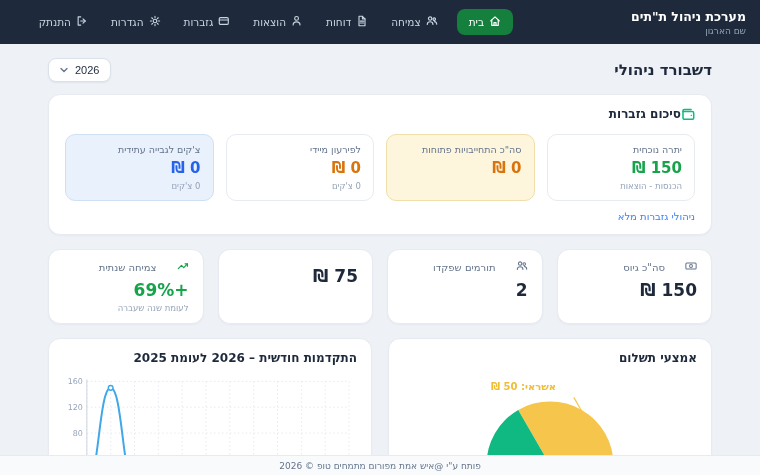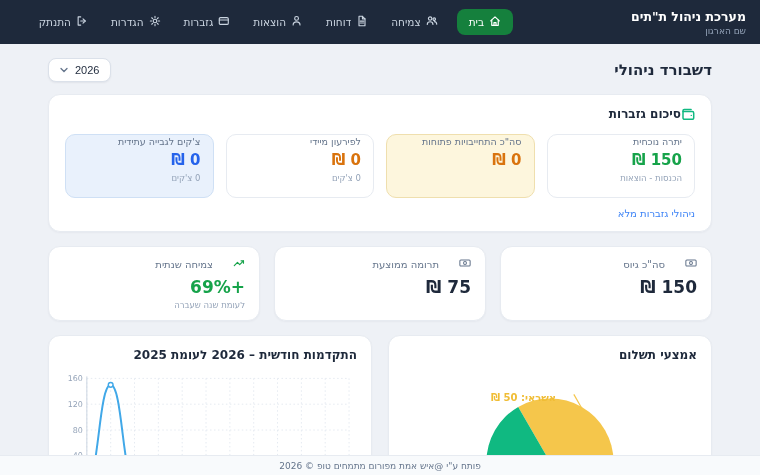--- a/index.html
+++ b/index.html
@@ -24,21 +24,21 @@
     padding:5px 11px;font-size:11px;color:#1e293b;box-shadow:0 1px 2px rgba(16,24,40,.06);cursor:pointer}
   .year-select svg{width:8px;height:8px;stroke:#64748b}
 
   .card{background:#fff;border:1px solid #e7ebf1;border-radius:12px;box-shadow:0 1px 2px rgba(16,24,40,.04)}
 
   
   .treasury{padding:12px 16px 10px}
   .treasury-head{display:flex;align-items:flex-start;font-size:12px;font-weight:bold;margin-bottom:10px}
   .treasury-head svg{width:14px;height:14px}
   .t-cards{display:flex;gap:12px}
-  .t-card{flex:1;border:1px solid #e7ebf1;border-radius:10px;padding:1px 12px;background:#fff;min-height:64px}
+  .t-card{flex:1;border:1px solid #e7ebf1;border-radius:10px;padding:9px 12px;background:#fff;min-height:64px}
   .t-label{font-size:9.5px;color:#64748b;margin-bottom:4px}
   .t-val{font-size:15px;font-weight:bold}
   .t-sub{font-size:8.5px;color:#94a3b8;margin-top:4px}
   .t-green .t-val{color:#16a34a}
   .t-amber{background:#fdf6dd;border-color:#efdfae}
   .t-amber .t-val,.t-orange .t-val{color:#d9730d}
   .t-blue{background:#e9f1fc;border-color:#cfe0f5}
   .t-blue .t-val{color:#2563eb}
   .t-link{display:inline-block;margin-top:10px;font-size:10px;color:#3b82f6;cursor:pointer;text-decoration:none}
 
@@ -55,21 +55,21 @@
   
   .bottom{display:flex;gap:16px;margin-top:14px}
   .chart-card{flex:1;padding:12px 14px;height:210px;overflow:hidden}
   .chart-title{font-size:12px;font-weight:bold;margin-bottom:8px}
   svg.line-chart{width:100%;height:132px;direction:ltr;display:block}
   .grid{stroke:#e5eaf1;stroke-width:1;stroke-dasharray:1.5 2.5}
   .axis{stroke:#cbd5e1;stroke-width:1}
   .tick{font-size:8px;fill:#94a3b8}
   .pie-wrap{position:relative;height:170px}
   svg.pie-chart{width:100%;height:170px;direction:ltr;display:block}
-  .pie-label{position:absolute;top:22px;left:88px;font-size:10px;font-weight:bold;color:#f0bd35;white-space:nowrap;direction:rtl}
+  .pie-label{position:absolute;top:8px;left:88px;font-size:10px;font-weight:bold;color:#f0bd35;white-space:nowrap;direction:rtl}
 
   
   .footer{position:fixed;bottom:0;left:0;right:0;height:20px;background:#f8fafc;border-top:1px solid #e7ebf1;
     display:flex;align-items:center;justify-content:center;font-size:9px;color:#64748b;z-index:5}
 </style>
 </head>
 <body>
 
 <header class="navbar">
   <div class="brand">
@@ -186,25 +186,30 @@
               <rect x="1" y="3.4" width="12" height="7.2" rx="1.2"></rect>
               <circle cx="7" cy="7" r="1.7"></circle>
             </svg></span>
         <span>סה"כ גיוס</span>
       </div>
       <div class="stat-val">150 ₪</div>
     </div>
     <div class="card stat-card">
       <div class="stat-head">
         <span><svg viewBox="0 0 14 14" fill="none" stroke="currentColor" stroke-width="1.2" stroke-linecap="round">
-              <rect x="1" y="3.4" width="12" height="7.2" rx="1.2"></rect>
-              <circle cx="7" cy="7" r="1.7"></circle>
+              <circle cx="4.8" cy="4.2" r="2"></circle>
+              <path d="M1.5 11c0-2 1.5-3.2 3.3-3.2S8.1 9 8.1 11"></path>
+              <circle cx="9.6" cy="4.8" r="1.5"></circle>
+              <path d="M9.8 7.7c1.6.2 2.7 1.4 2.7 3"></path>
             </svg></span>
-        <span>תרומה ממוצעת</span>
-      </div>
+        <span>תורמים שפקדו</span>
+      </div>
+      <div class="stat-val">2</div>
+    </div>
+    <div class="card stat-card">
       <div class="stat-val">75 ₪</div>
     </div>
     <div class="card stat-card growth">
       <div class="stat-head">
         <span class="icon-green"><svg viewBox="0 0 14 14" fill="none" stroke="currentColor" stroke-width="1.4" stroke-linecap="round" stroke-linejoin="round">
               <path d="M1.5 10L5.2 6.3l2.6 2.6L12.2 4.5"></path>
               <path d="M9.4 4.5h2.8v2.8"></path>
             </svg></span>
         <span>צמיחה שנתית</span>
       </div>

